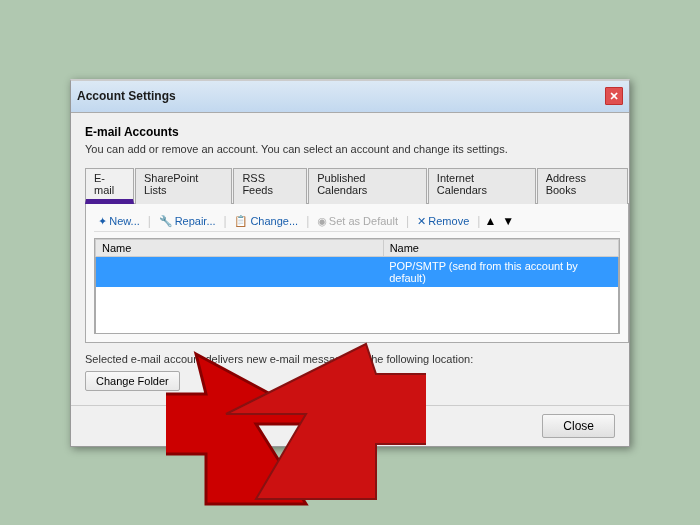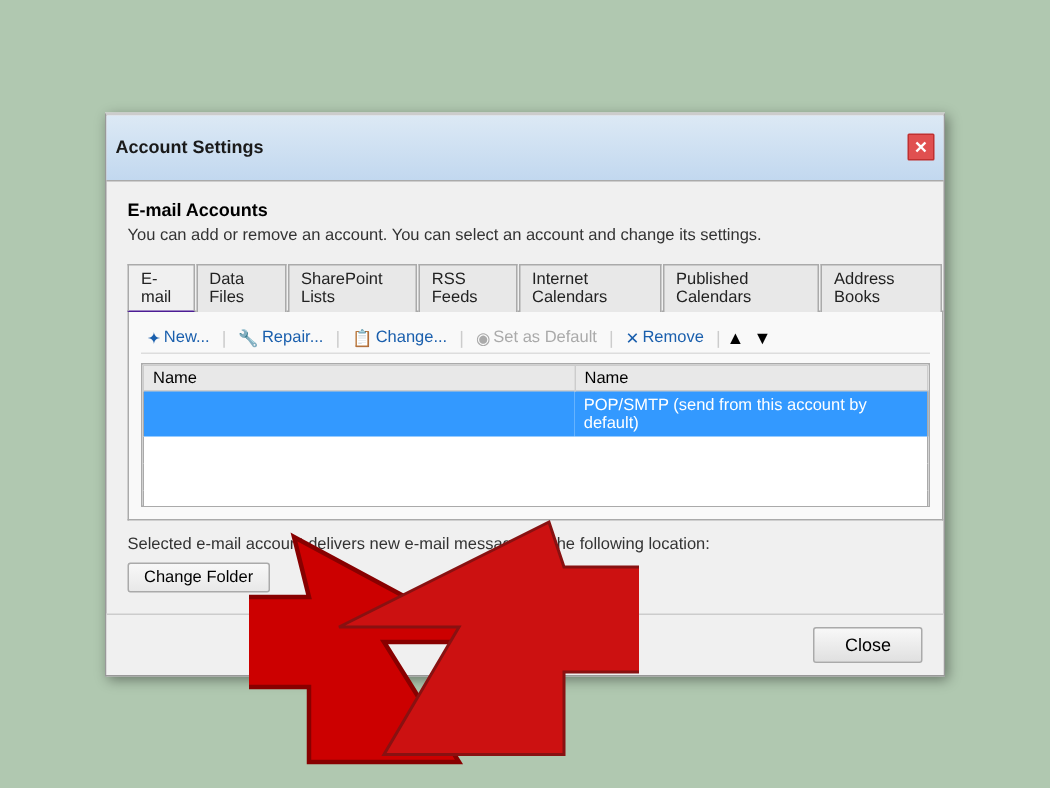--- a/index.html
+++ b/index.html
@@ -24,21 +24,21 @@
       position: relative;
     }
 
     .titlebar {
       background: linear-gradient(to bottom, #dce9f5 0%, #c2d8ef 100%);
       display: flex;
       align-items: center;
       justify-content: space-between;
       padding: 4px 6px;
       border-bottom: 1px solid #aaa;
-      height: 44px;
+      height: 32px;
     }
 
     .titlebar-title {
       font-size: 12px;
       font-weight: bold;
       color: #1a1a1a;
     }
 
     .titlebar-close {
       background: #e05050;
@@ -85,21 +85,21 @@
       cursor: pointer;
       font-size: 11px;
       color: #222;
       margin-right: 1px;
       position: relative;
       bottom: -1px;
     }
 
     .tab.active {
       background: #f0f0f0;
-      border-bottom: 1px solid #4c1d95;
+      border-bottom: 5px solid #4c1d95;
       z-index: 1;
       font-weight: normal;
     }
 
     .tab-content {
       border: 1px solid #aaa;
       border-top: none;
       background: #f9f9f9;
       padding: 8px;
     }
@@ -228,25 +228,24 @@
 
   <div class="window-body">
 
     
     <div class="section-title">E-mail Accounts</div>
     <div class="section-desc">You can add or remove an account. You can select an account and change its settings.</div>
 
     
     <div class="tabs">
       <div class="tab active">E-mail</div>
-      <div class="tab">Data Files</div>
       <div class="tab">SharePoint Lists</div>
       <div class="tab">RSS Feeds</div>
+      <div class="tab">Published Calendars</div>
       <div class="tab">Internet Calendars</div>
-      <div class="tab">Published Calendars</div>
       <div class="tab">Address Books</div>
     </div>
 
     
     <div class="tab-content" style="position:relative;">
 
       <div class="toolbar">
         <button class="toolbar-btn">
           <span>✦</span>
           <span>New...</span>

